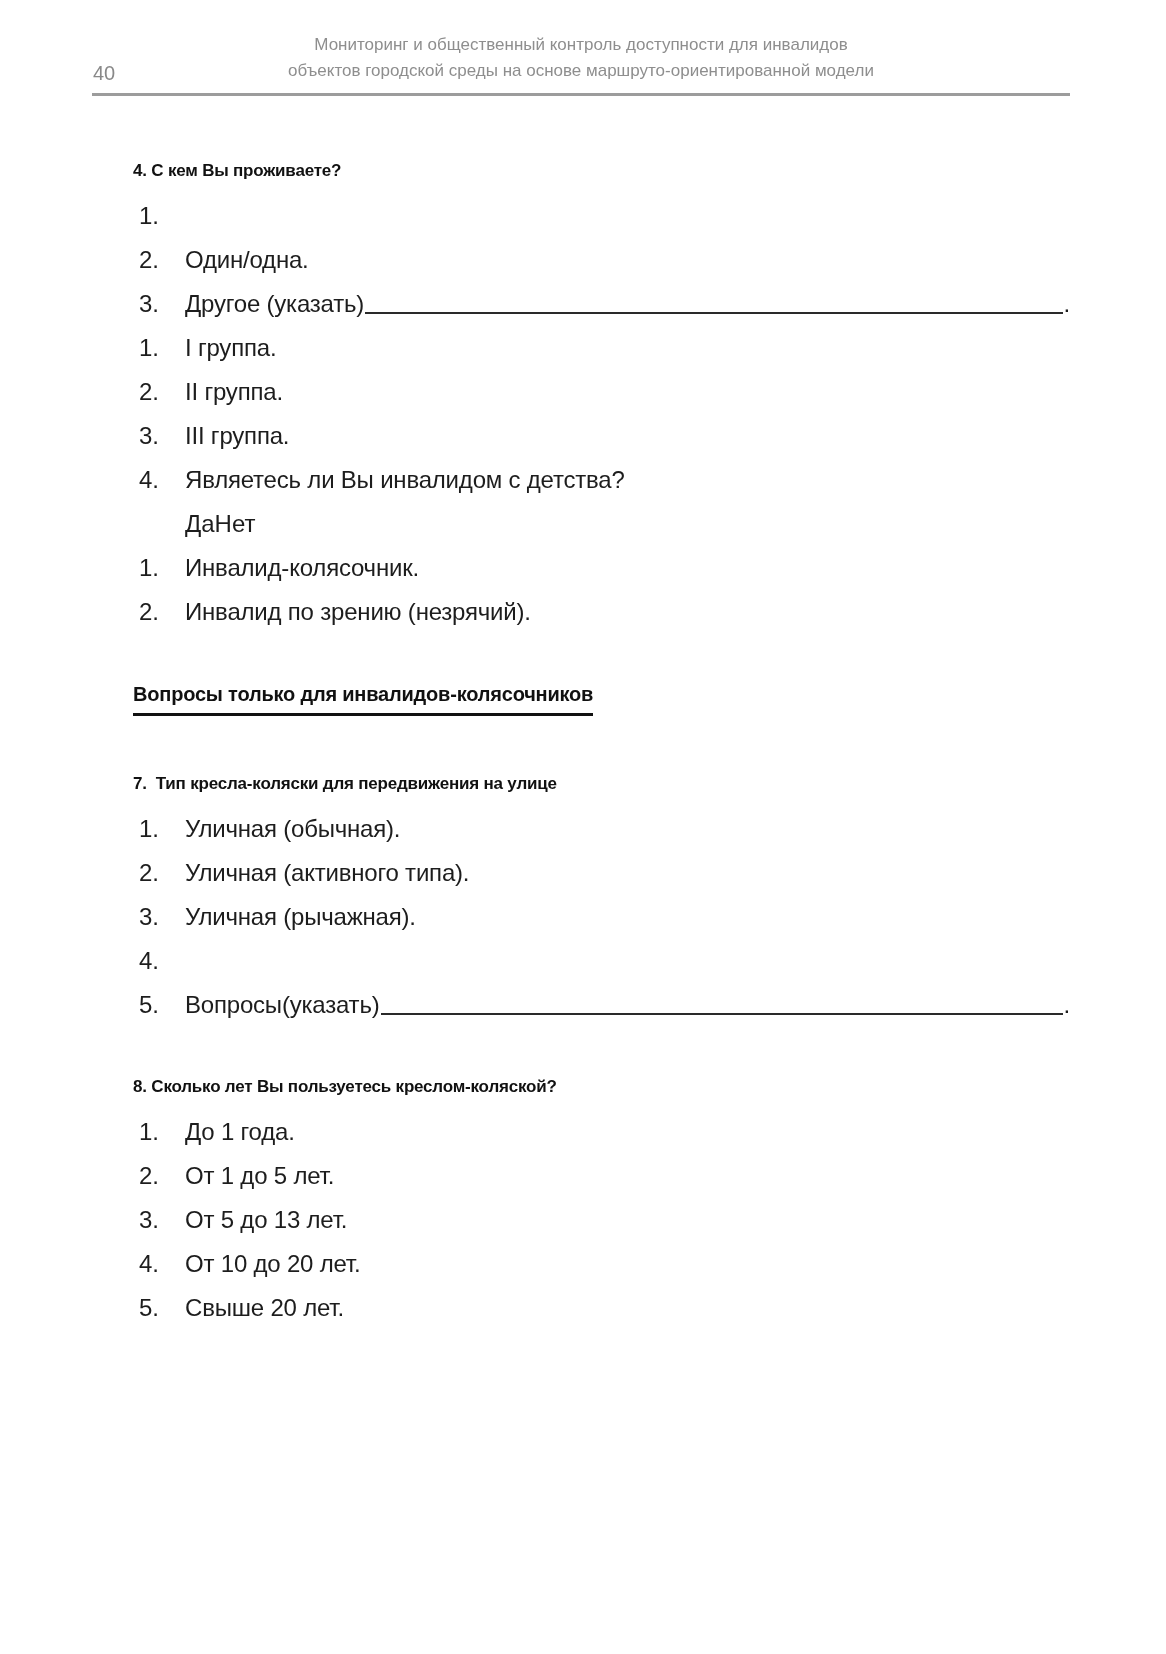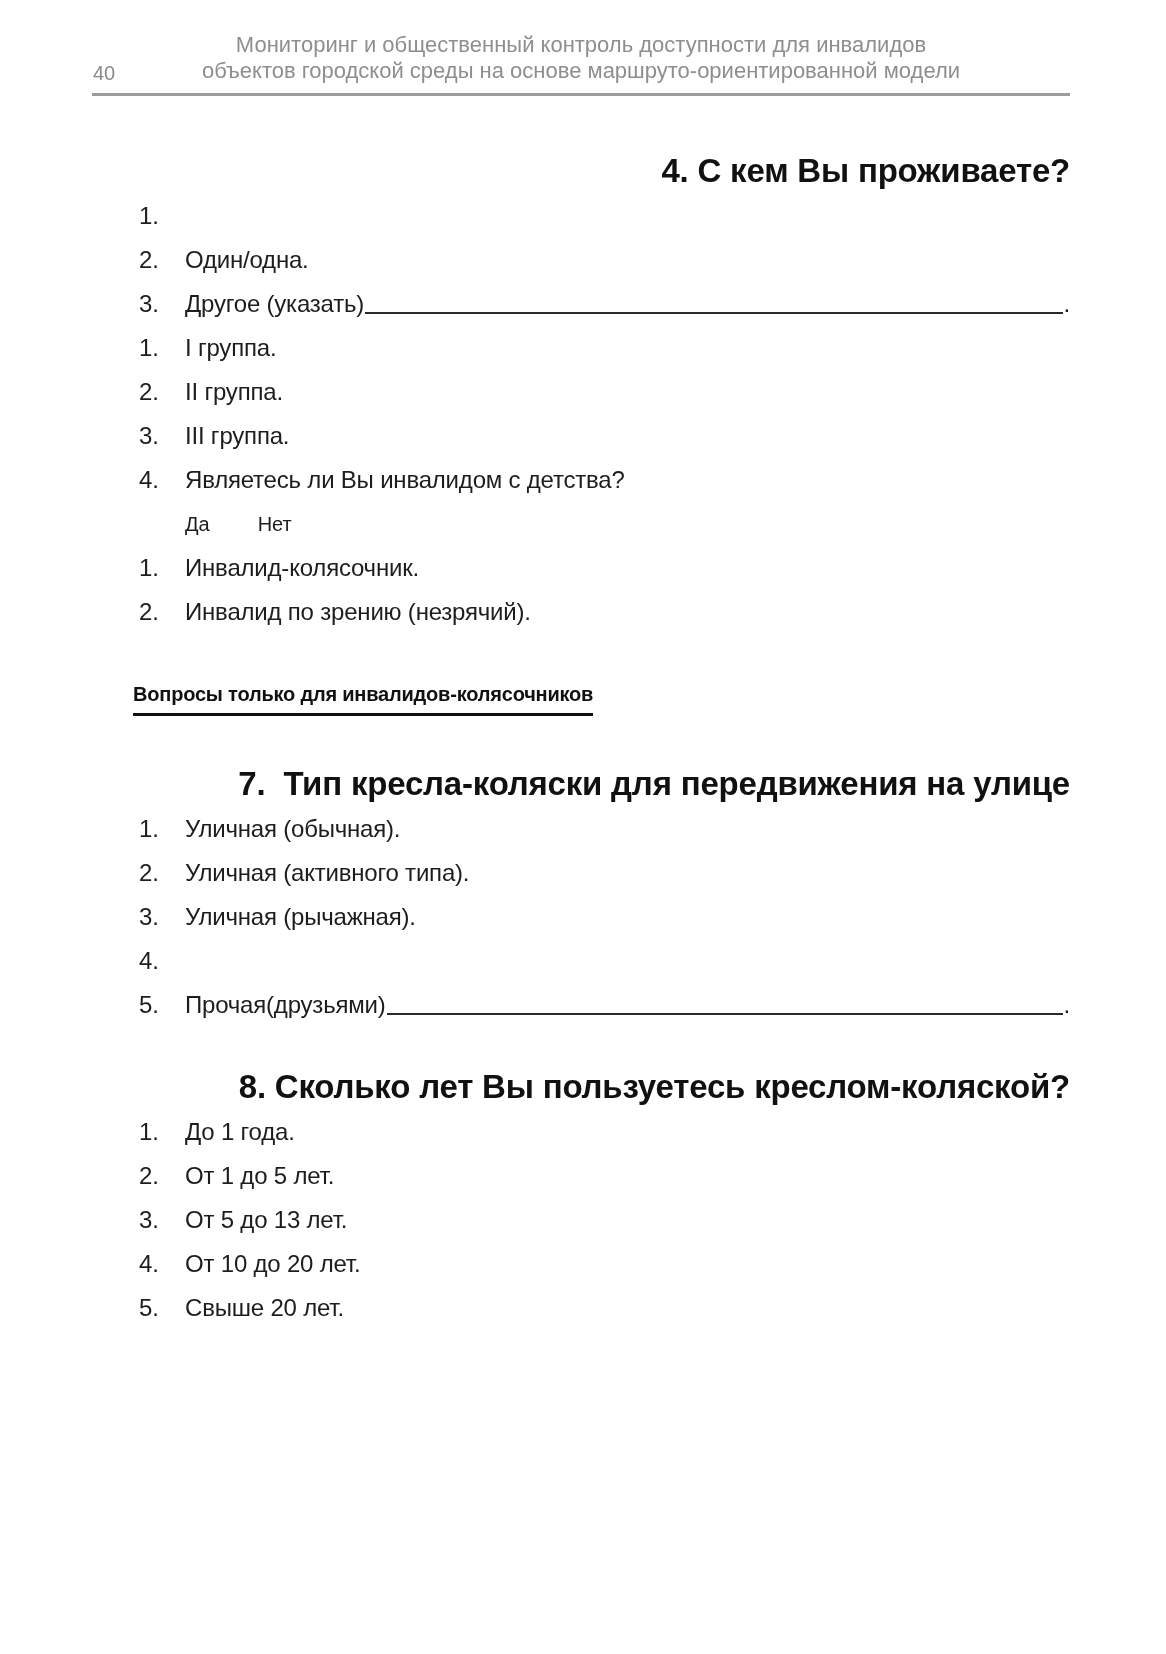--- a/index.html
+++ b/index.html
@@ -23,38 +23,37 @@
   }
   .page-number {
     position: absolute;
     left: 1px;
     bottom: 8px;
     font-size: 20px;
     color: #898989;
   }
   .running-title {
     text-align: center;
-    font-size: 22px;
+    font-size: 17px;
     line-height: 26px;
     color: #8e8e8e;
     padding: 2px 40px 0 40px;
   }
 
   
   .content { margin-right: 96px; }
 
   .q-heading {
     margin: 53px 0 0 133px;
-    font-size: 33px;
+    font-size: 17px;
     line-height: 30px;
     font-weight: bold;
     color: #111111;
     white-space: pre-wrap;
     letter-spacing: -0.2px;
-    text-align: right;
   }
   .q-heading.first { margin-top: 60px; }
 
   .divider-heading {
     margin: 53px 0 0 133px;
     font-size: 20px;
     line-height: 30px;
     font-weight: bold;
     color: #111111;
     letter-spacing: -0.2px;
@@ -78,23 +77,22 @@
   .option .opt-text { white-space: pre-wrap; }
   .option .fill {
     flex: 1 1 auto;
     border-bottom: 2px solid #2a2a2a;
     margin: 0 1px 4px 1px;
     height: 1px;
   }
 
   .yesno {
     display: flex;
-    gap: 48px;
     margin: 16px 0 0 185px;
-    font-size: 20px;
+    font-size: 24px;
     line-height: 28px;
     color: #1d1d1d;
   }
 </style>
 </head>
 <body>
 
 <div class="page">
 
   <div class="page-header">
@@ -167,21 +165,21 @@
     </div>
     <div class="option">
       <span class="num">3.</span>
       <span class="opt-text">Уличная (рычажная).</span>
     </div>
     <div class="option">
       <span class="num">4.</span>
     </div>
     <div class="option">
       <span class="num">5.</span>
-      <span class="opt-text">Прочая(друзьями)</span>
+      <span class="opt-text">Вопросы(указать)</span>
       <span class="fill"></span>
       <span class="opt-text">.</span>
     </div>
 
     <div class="q-heading">8. Сколько лет Вы пользуетесь креслом-коляской?</div>
     <div class="option">
       <span class="num">1.</span>
       <span class="opt-text">До 1 года.</span>
     </div>
     <div class="option">

